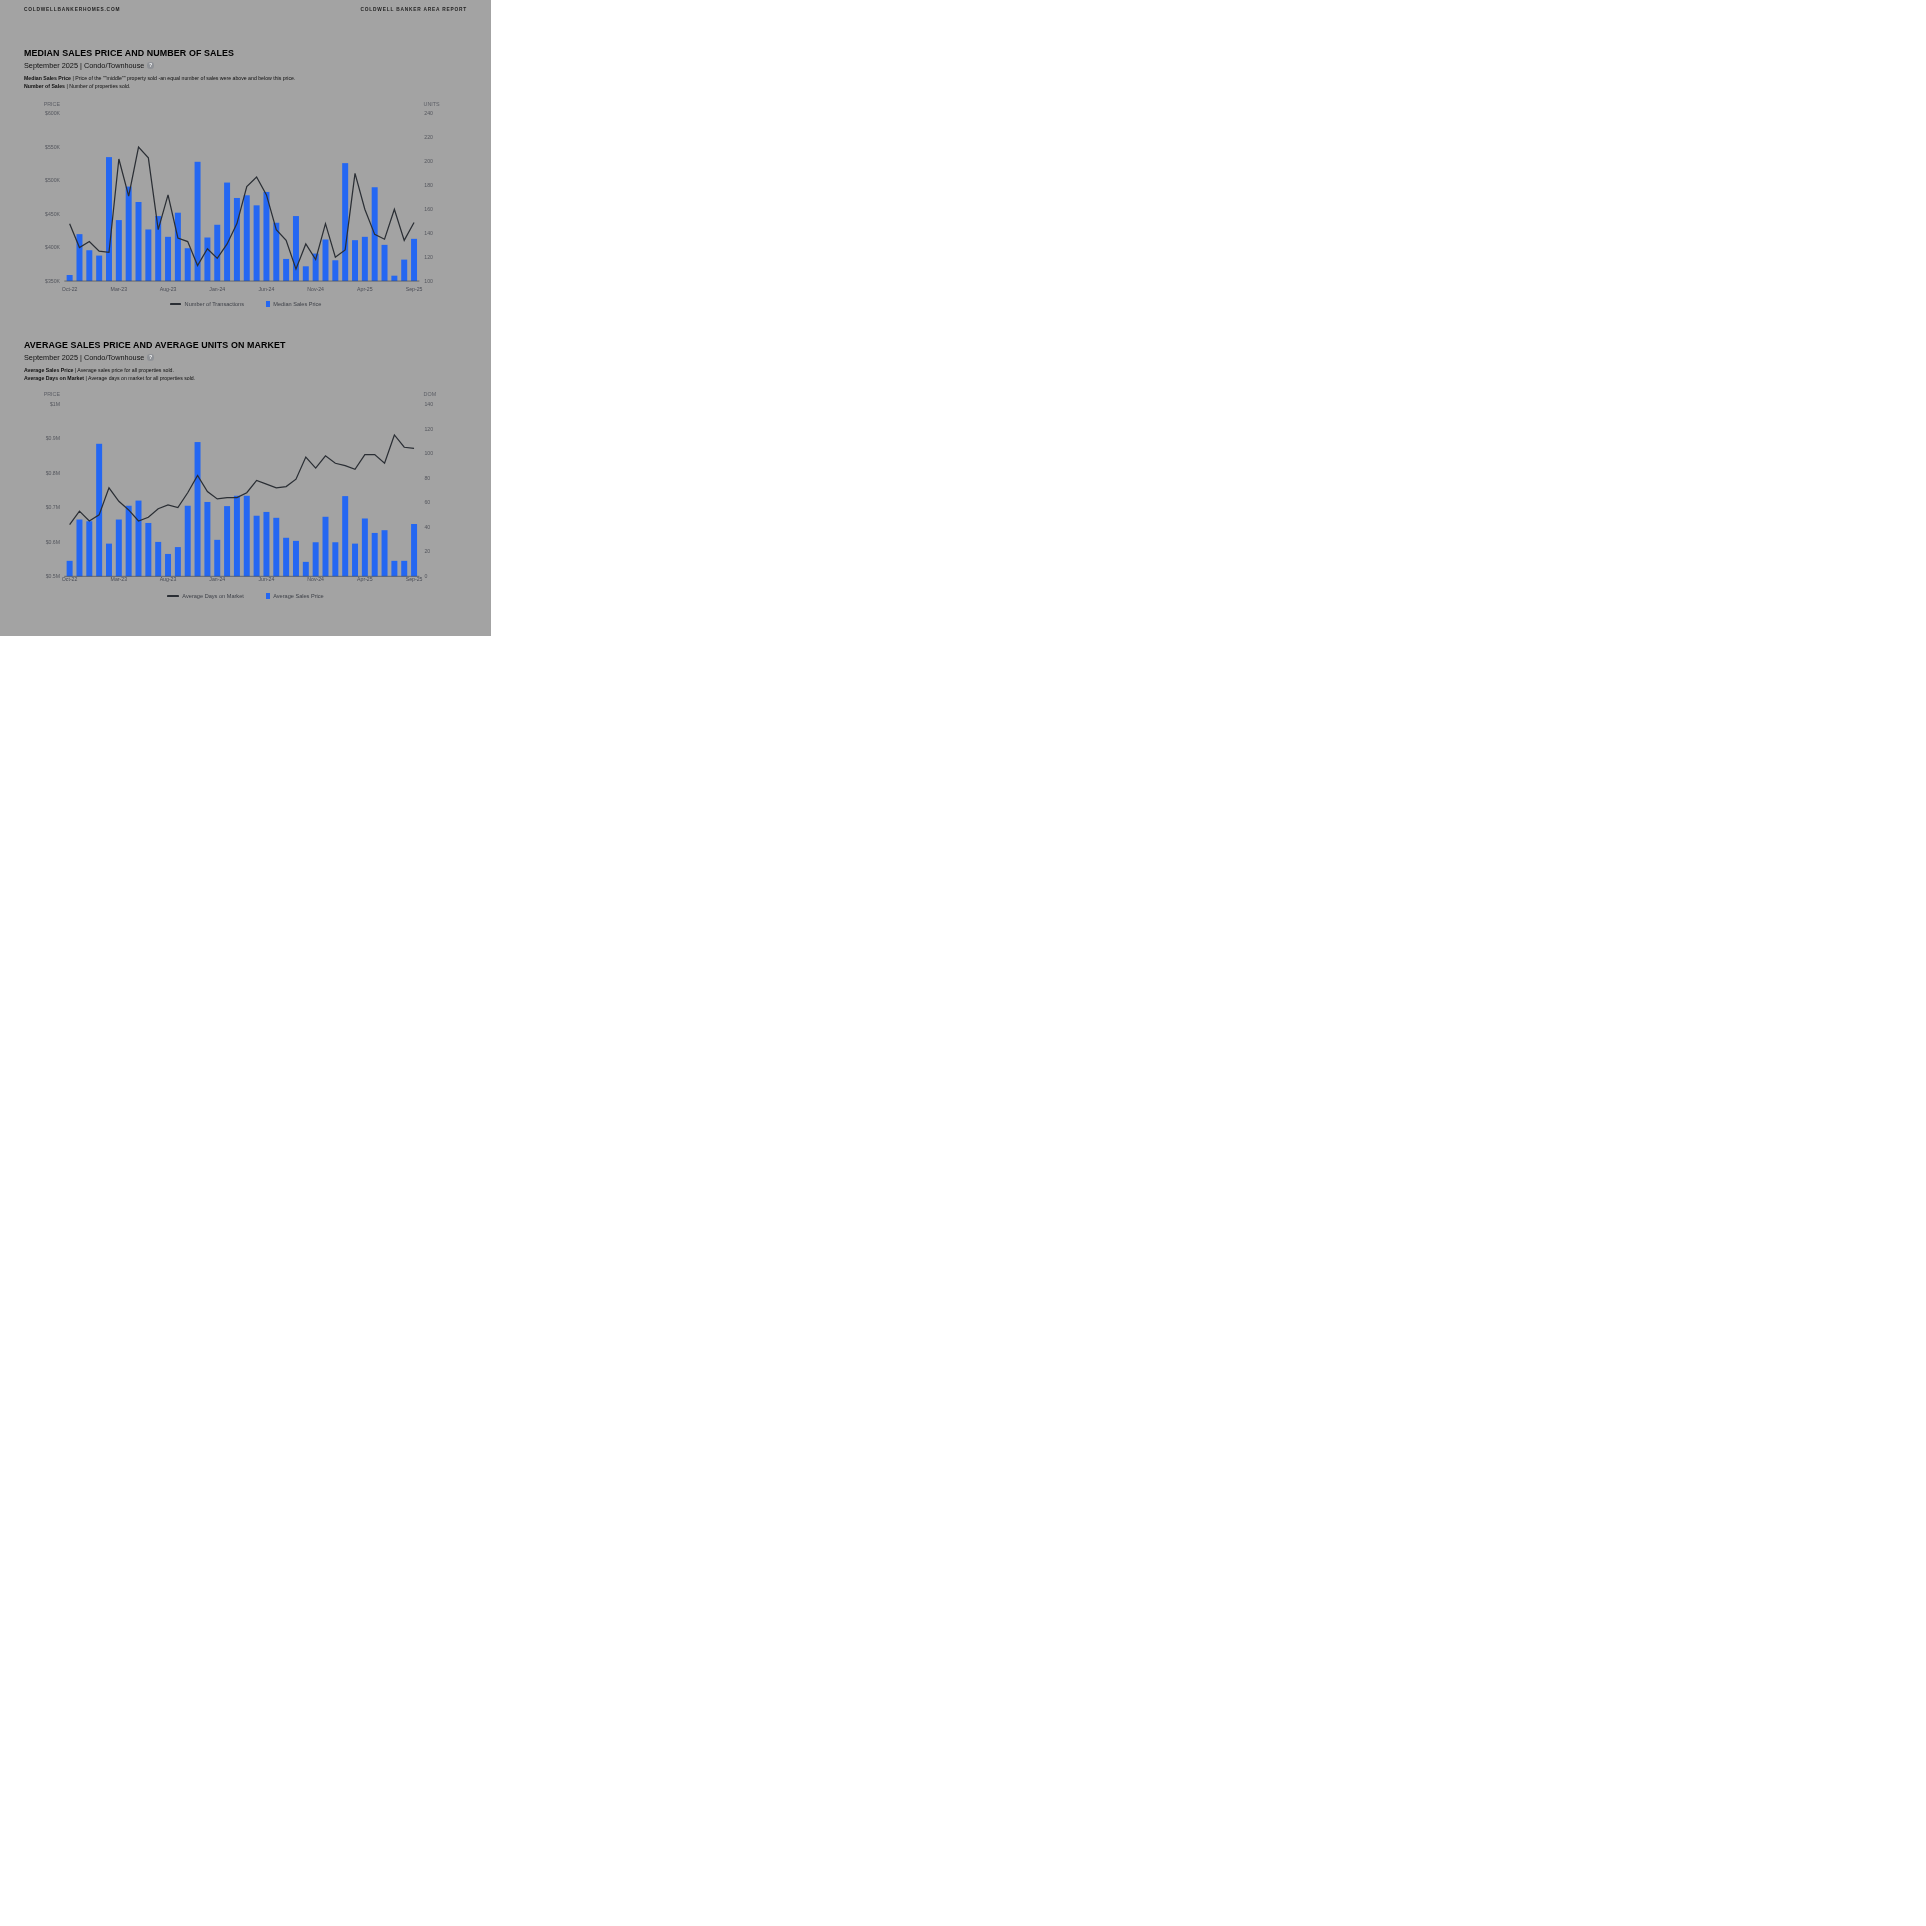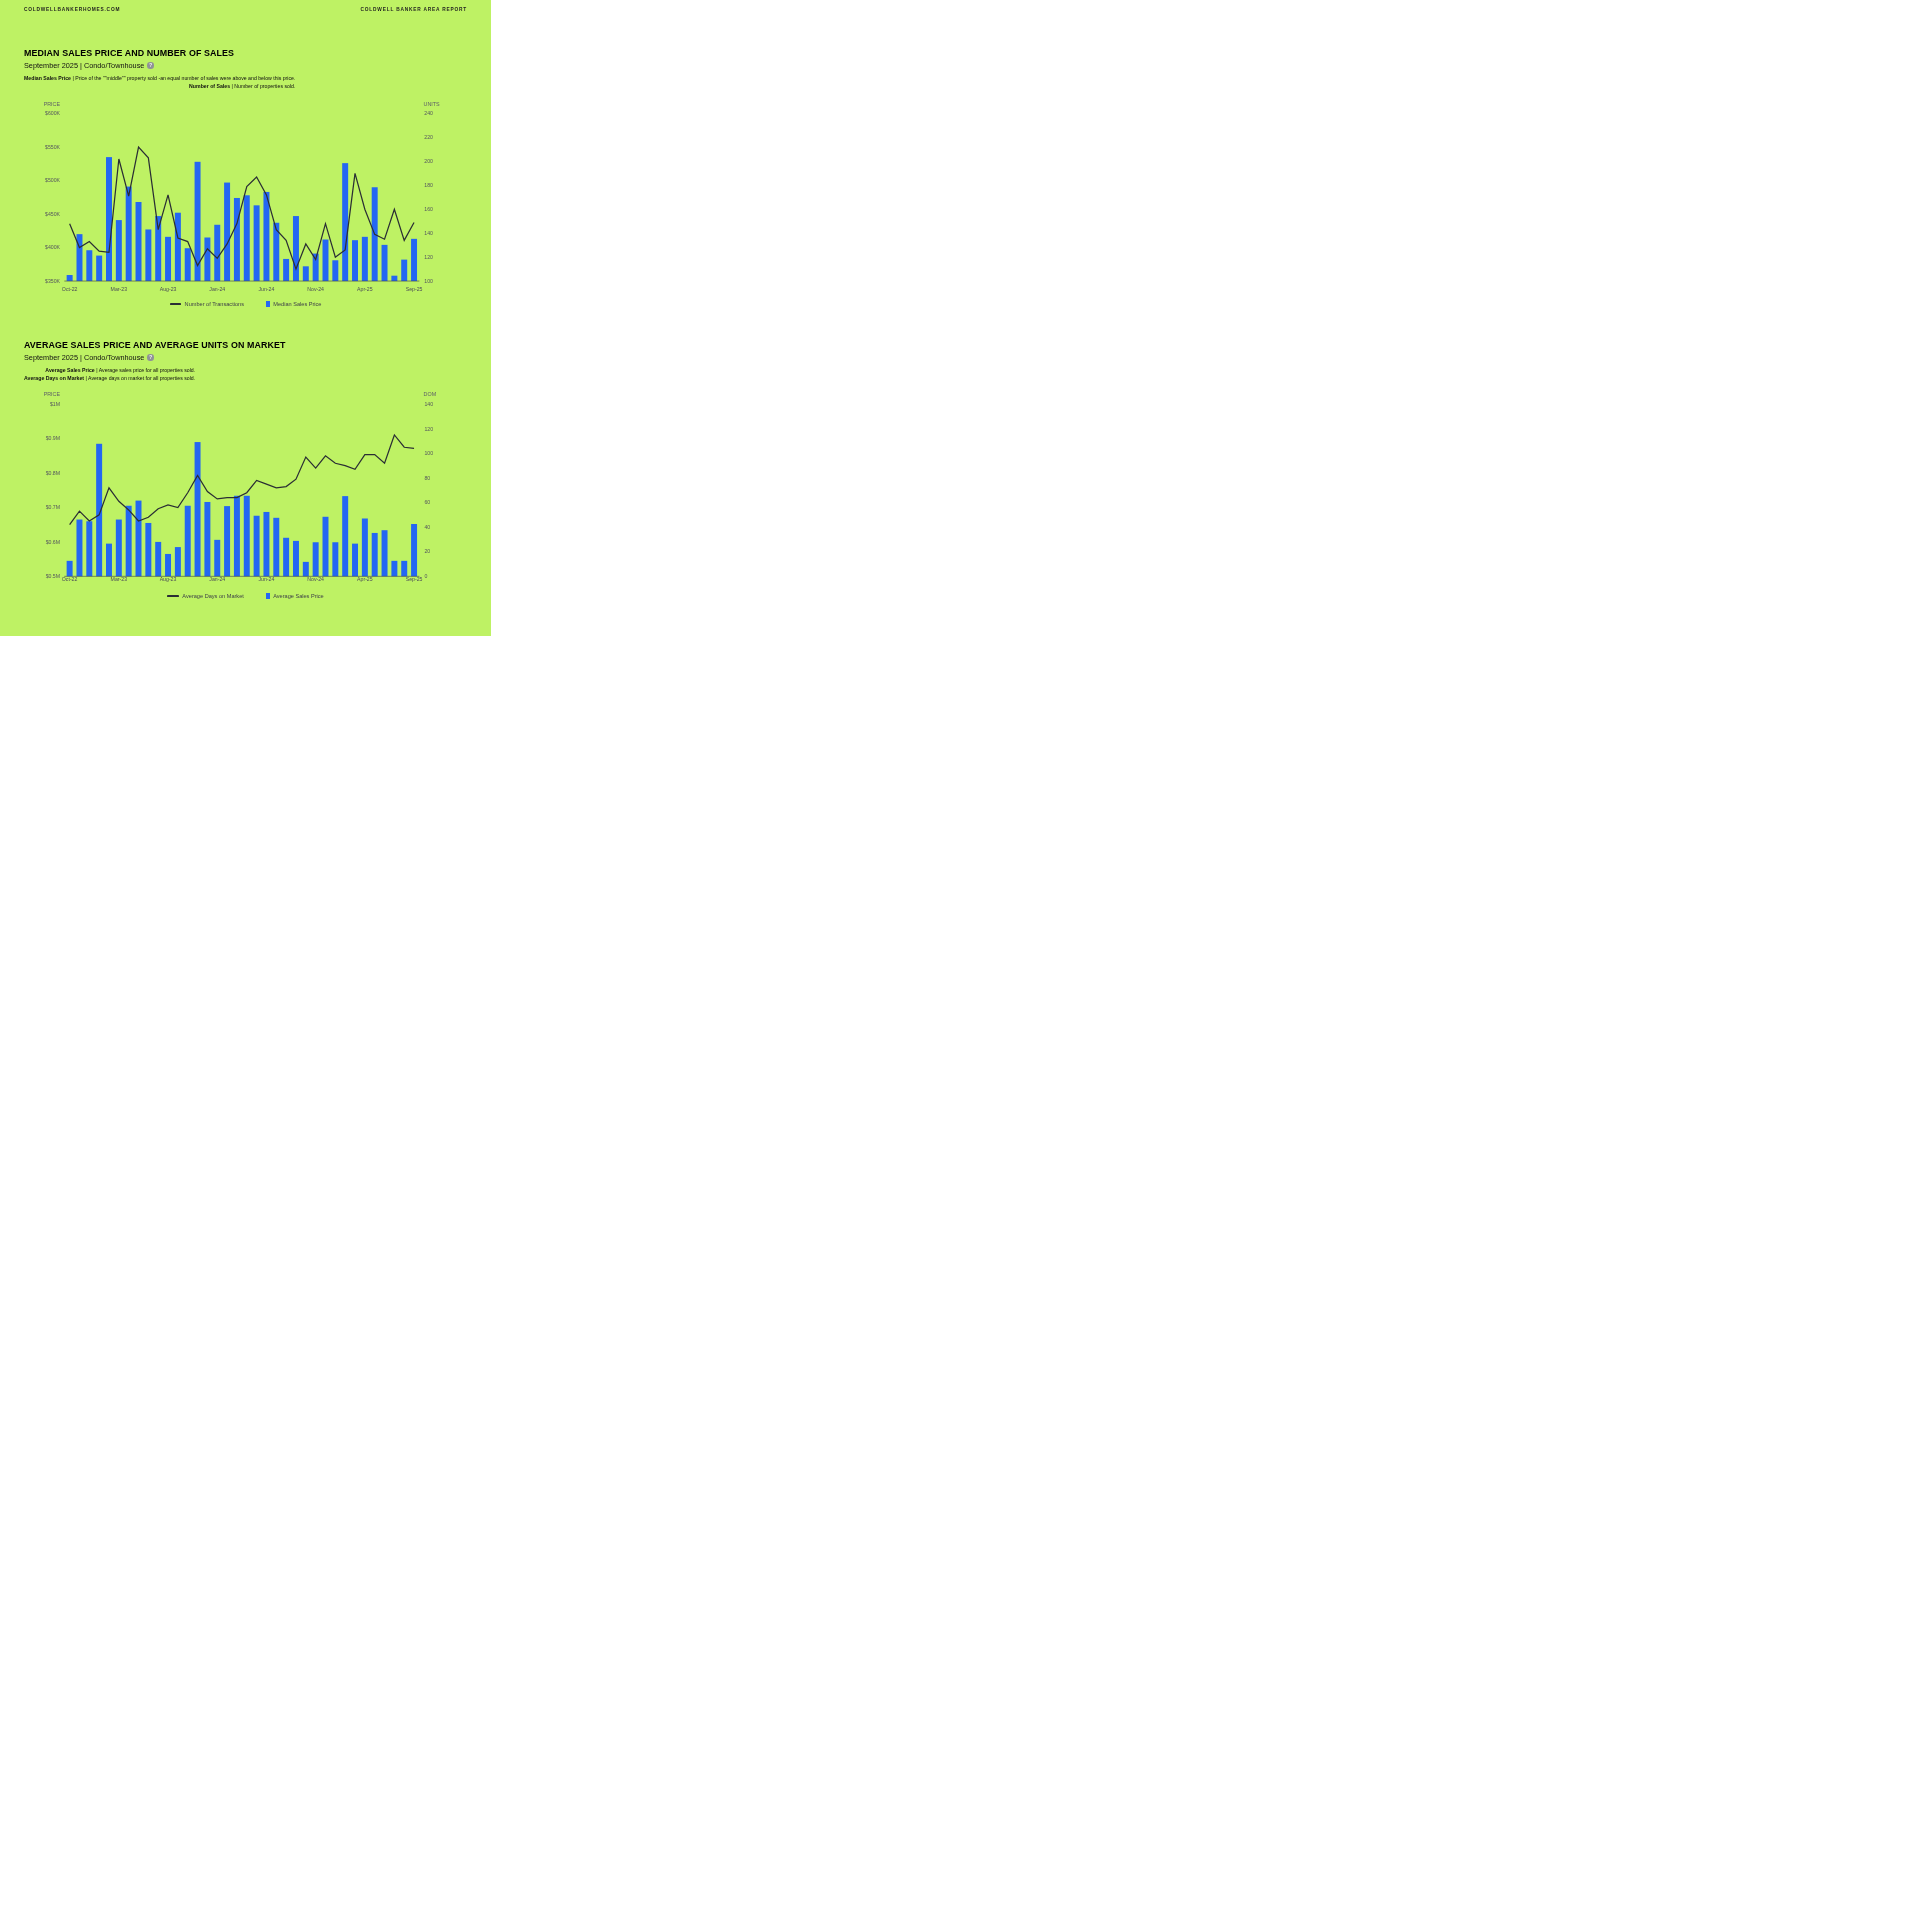--- a/index.html
+++ b/index.html
@@ -1,17 +1,17 @@
 <!DOCTYPE html>
 <html style="font-size:6.2px"><head>
 <meta charset="utf-8">
 <style>
   html,body{margin:0;padding:0;background:#ffffff;}
   body{font-family:"Liberation Sans","DejaVu Sans",sans-serif;}
-  .page{position:relative;width:491px;height:636px;background:#bef264;overflow:hidden;text-align:right;}
+  .page{position:relative;width:491px;height:636px;background:#a3a3a3;overflow:hidden;}
   .hdr{position:absolute;top:7px;left:24px;right:24px;display:flex;justify-content:space-between;}
   .hdr span{font-size:4.8px;font-weight:bold;letter-spacing:0.8px;color:#1f1f1f;}
   .sec-title{position:absolute;left:24px;font-size:8.9px;font-weight:bold;color:#000;letter-spacing:0.1px;}
   .sec-sub{position:absolute;left:24px;font-size:7.3px;color:#111;display:flex;align-items:center;gap:3.1px;}
   .help{display:inline-flex;width:6.5px;height:6.5px;border-radius:50%;background:#8f9297;color:#fff;
         font-size:4.6px;font-weight:bold;align-items:center;justify-content:center;cursor:pointer;}
   .defs{position:absolute;left:24px;font-size:5.2px;color:#101010;line-height:7.5px;}
   .defs b{font-weight:bold;}
   .legend{position:absolute;left:0;width:491px;display:flex;justify-content:center;gap:22.3px;align-items:center;}
   .leg-item{display:flex;align-items:center;gap:3.5px;font-size:5.6px;color:#3e4148;}

